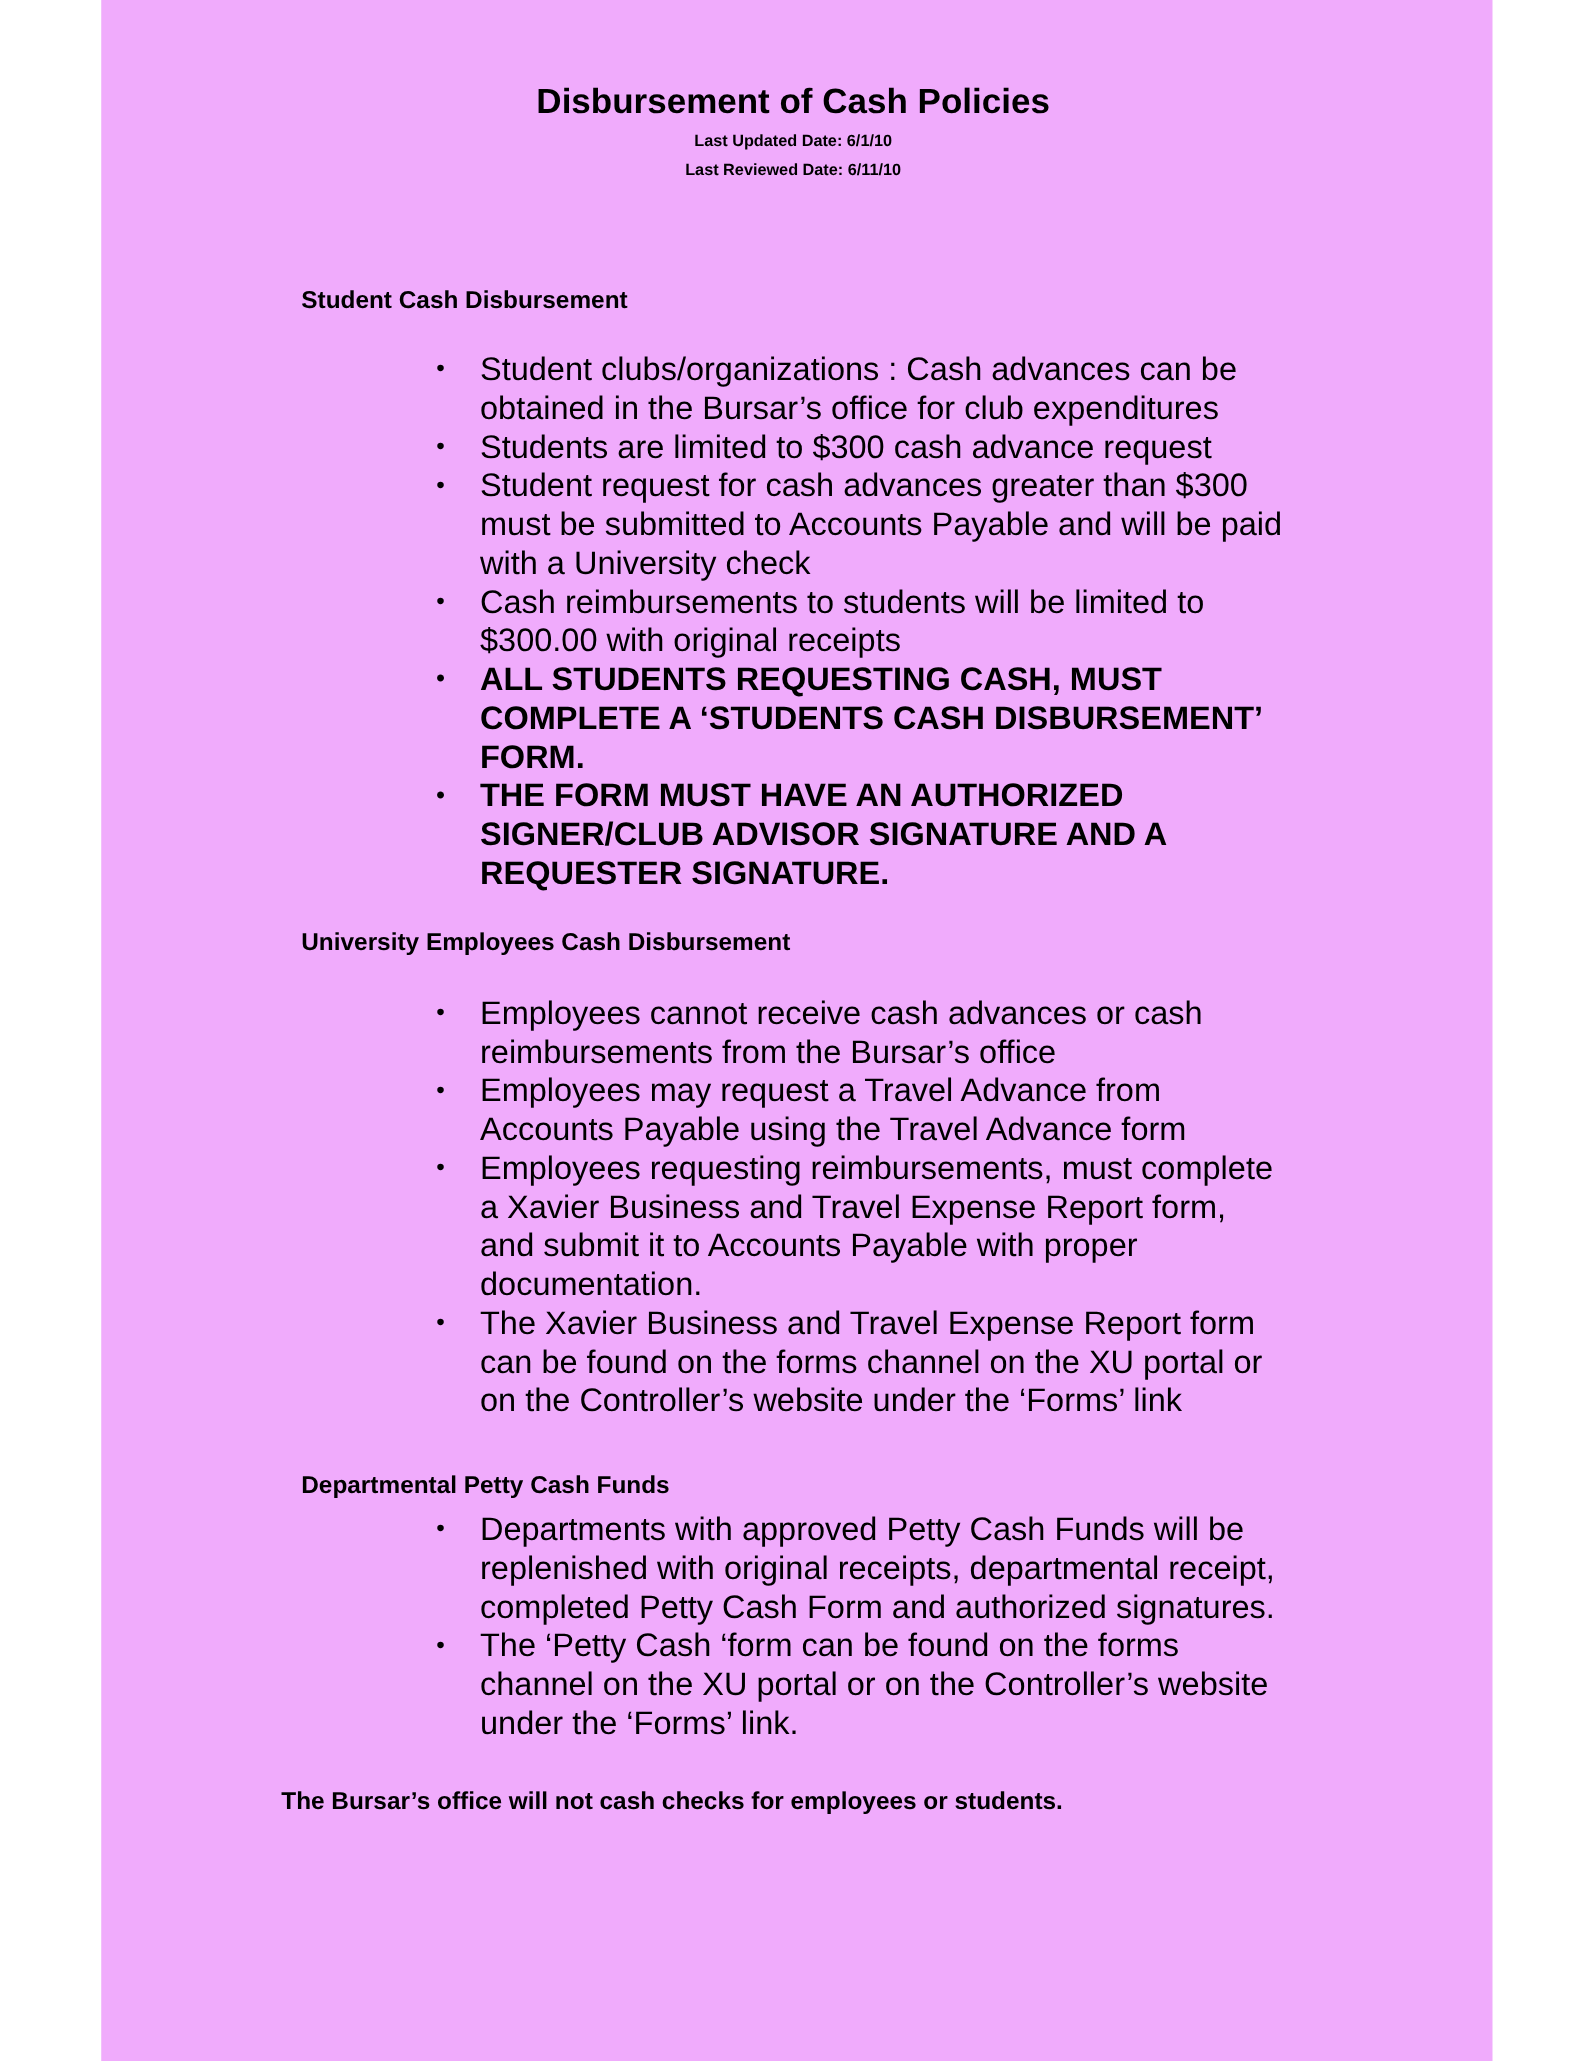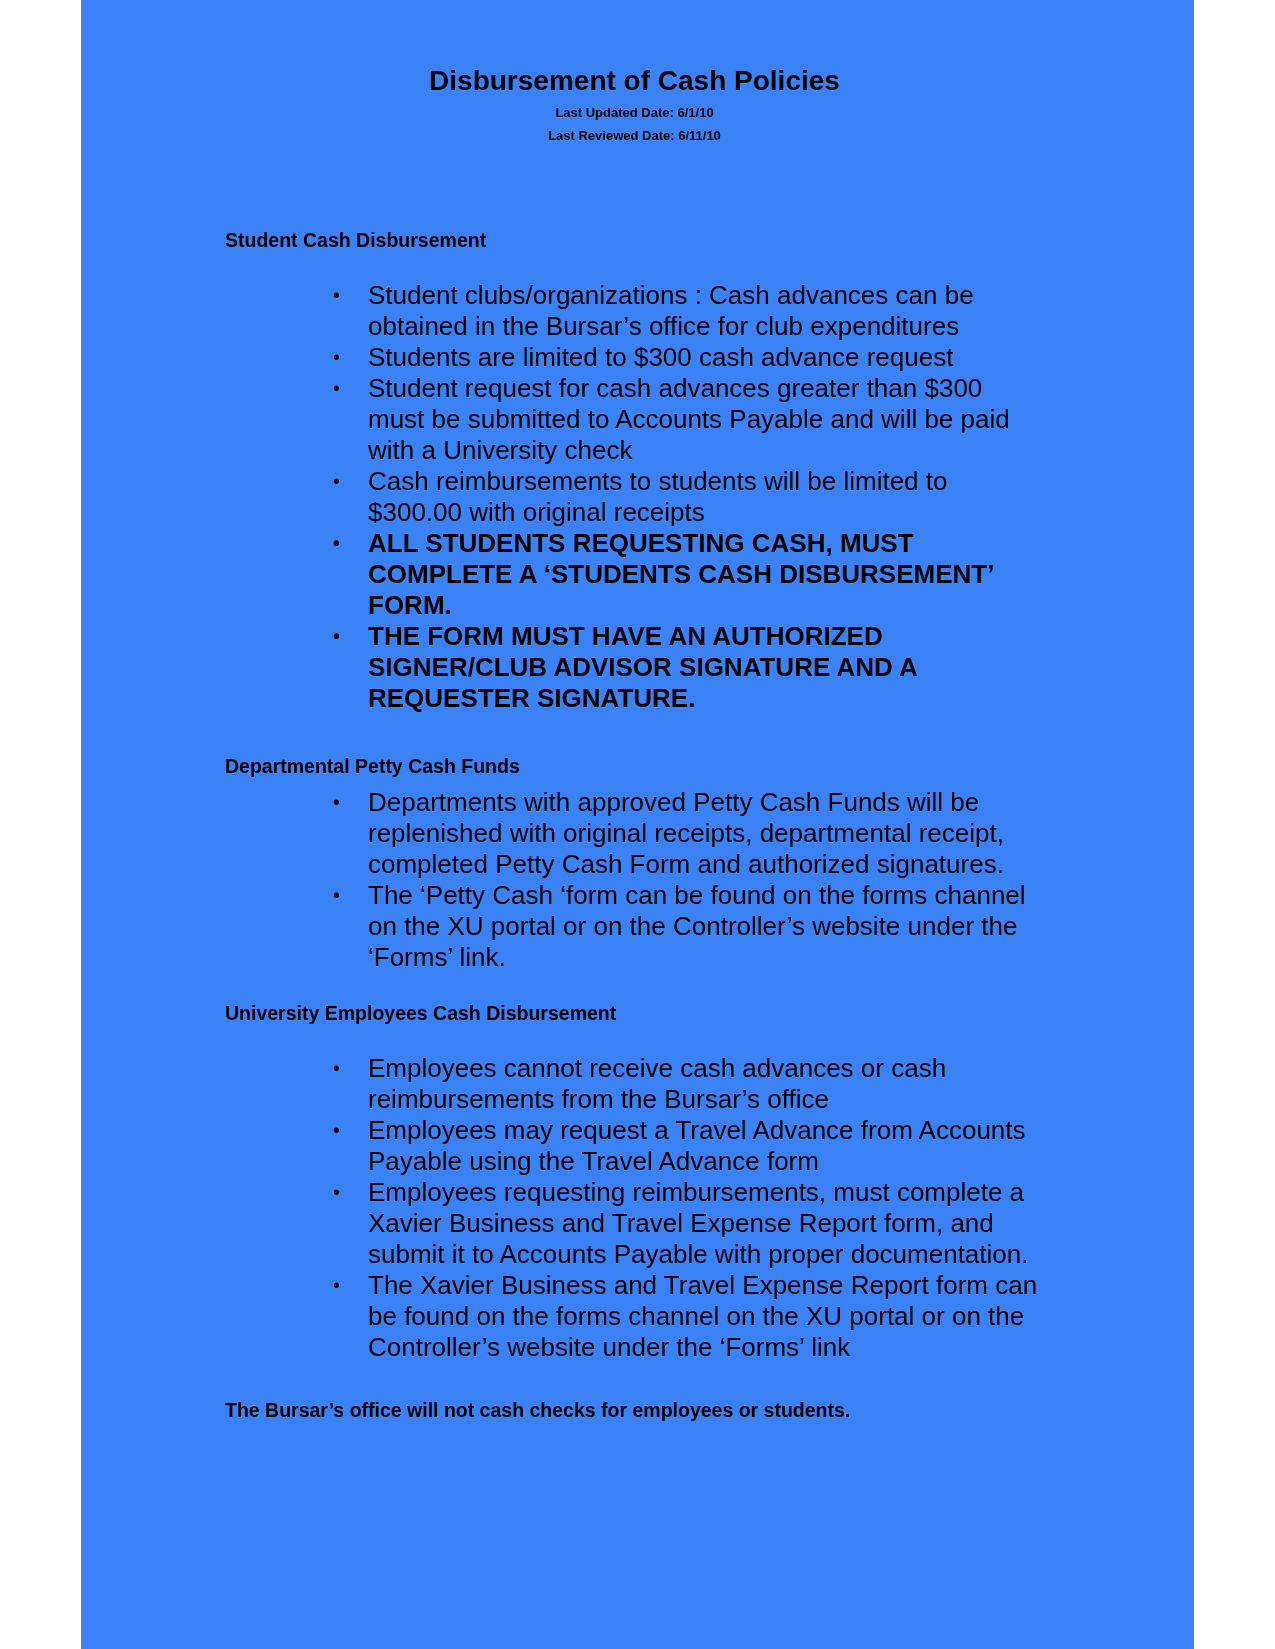--- a/index.html
+++ b/index.html
@@ -5,21 +5,21 @@
   html, body {
     margin: 0;
     padding: 0;
     background: #ffffff;
   }
   .page {
     position: relative;
     width: 1113px;
     min-height: 1649px;
     margin: 0 auto;
-    background: #3b82f6;
+    background: #f0abfc;
     color: #000000;
     font-family: "Liberation Sans", sans-serif;
     box-sizing: border-box;
     padding: 64px 150px 60px 144px;
   }
   .doc-title {
     text-align: center;
     font-size: 28px;
     font-weight: bold;
     margin: 0;
@@ -32,21 +32,21 @@
     margin: 12px 0 0 0;
     line-height: 1.25;
   }
   .sub-meta {
     text-align: center;
     font-size: 13px;
     font-weight: bold;
     margin: 7px 0 0 0;
     line-height: 1.25;
   }
-  .doc-section { margin: 0; }
+  .doc-section { margin: 16px; }
   .section-heading {
     font-size: 19.5px;
     font-weight: bold;
     margin: 0;
     line-height: 1.25;
   }
   .sec-1 { margin-top: 84px; }
   .sec-2 { margin-top: 28px; }
   .sec-3 { margin-top: 40px; }
   ul.bullets {
@@ -92,33 +92,33 @@
     <ul class="bullets">
       <li>Student clubs/organizations : Cash advances can be obtained in the Bursar’s office for club expenditures</li>
       <li>Students are limited to $300 cash advance request</li>
       <li>Student request for cash advances greater than $300 must be submitted to Accounts Payable and will be paid with a University check</li>
       <li>Cash reimbursements to students will be limited to $300.00 with original receipts</li>
       <li class="strong">ALL STUDENTS REQUESTING CASH, MUST COMPLETE A ‘STUDENTS CASH DISBURSEMENT’ FORM.</li>
       <li class="strong">THE FORM MUST HAVE AN AUTHORIZED SIGNER/CLUB ADVISOR SIGNATURE AND A REQUESTER SIGNATURE.</li>
     </ul>
   </section>
 
-  <section class="doc-section sec-3">
-    <h2 class="section-heading">Departmental Petty Cash Funds</h2>
-    <ul class="bullets">
-      <li>Departments with approved Petty Cash Funds will be replenished with original receipts, departmental receipt, completed Petty Cash Form and authorized signatures.</li>
-      <li>The ‘Petty Cash ‘form can be found on the forms channel on the XU portal or on the Controller’s website under the ‘Forms’ link.</li>
-    </ul>
-  </section>
-
   <section class="doc-section sec-2">
     <h2 class="section-heading">University Employees Cash Disbursement</h2>
     <ul class="bullets">
       <li>Employees cannot receive cash advances or cash reimbursements from the Bursar’s office</li>
       <li>Employees may request a Travel Advance from Accounts Payable using the Travel Advance form</li>
       <li>Employees requesting reimbursements, must complete a Xavier Business and Travel Expense Report form, and submit it to Accounts Payable with proper documentation.</li>
       <li>The Xavier Business and Travel Expense Report form can be found on the forms channel on the XU portal or on the Controller’s website under the ‘Forms’ link</li>
     </ul>
   </section>
 
+  <section class="doc-section sec-3">
+    <h2 class="section-heading">Departmental Petty Cash Funds</h2>
+    <ul class="bullets">
+      <li>Departments with approved Petty Cash Funds will be replenished with original receipts, departmental receipt, completed Petty Cash Form and authorized signatures.</li>
+      <li>The ‘Petty Cash ‘form can be found on the forms channel on the XU portal or on the Controller’s website under the ‘Forms’ link.</li>
+    </ul>
+  </section>
+
   <p class="closing-line">The Bursar’s office will not cash checks for employees or students.</p>
 
 </div>
 
 </body></html>

